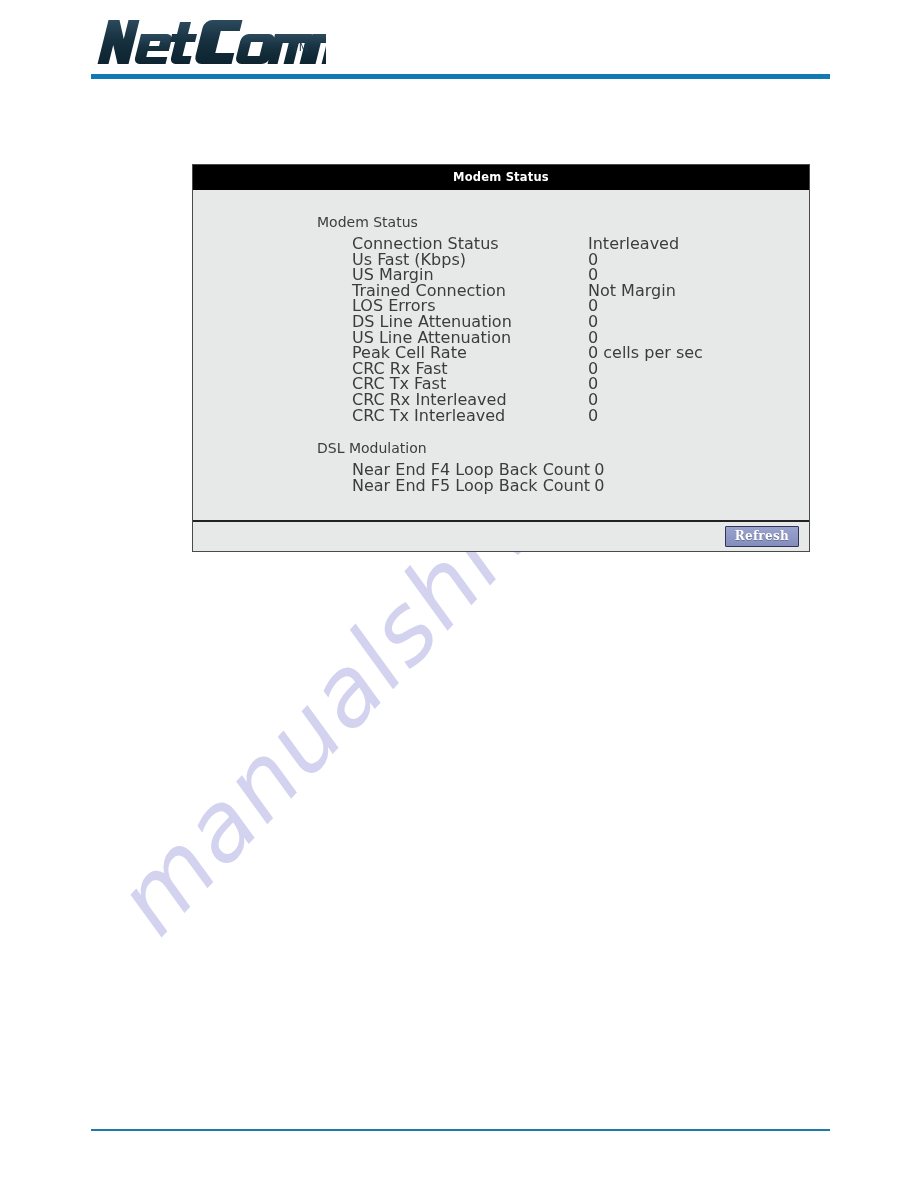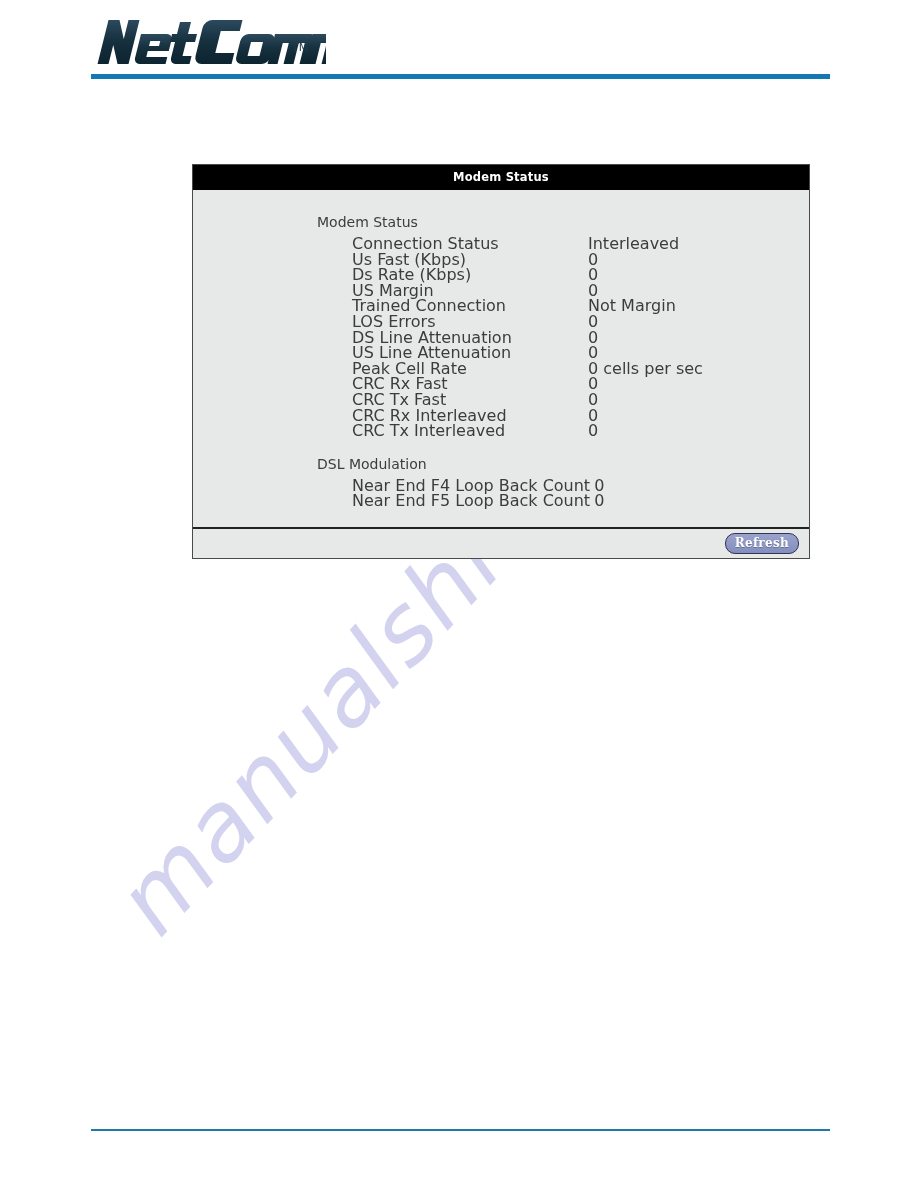--- a/index.html
+++ b/index.html
@@ -145,21 +145,21 @@
     top: 4px;
     display: inline-block;
     background: #8f99c6;
     background-image: linear-gradient(#9aa3cc, #848ebd);
     color: #ffffff;
     font-size: 12px;
     font-weight: bold;
     font-family: "DejaVu Serif", "Liberation Serif", serif;
     padding: 2px 9px 3px 9px;
     border: 1px solid #333355;
-    border-radius: 10px;
+    border-radius: 1px;
     letter-spacing: 0.3px;
     cursor: pointer;
     text-shadow: 0 1px 0 rgba(0,0,0,0.25);
   }
 
   
   .footer-rule {
     position: absolute;
     left: 91px;
     top: 1129px;
@@ -219,24 +219,20 @@
       <tbody>
         <tr>
           <td class="stat-label">Connection Status</td>
           <td class="stat-value">Interleaved</td>
         </tr>
         <tr>
           <td class="stat-label">Us Fast (Kbps)</td>
           <td class="stat-value">0</td>
         </tr>
         <tr>
-          <td class="stat-label">Ds Rate (Kbps)</td>
-          <td class="stat-value">0</td>
-        </tr>
-        <tr>
           <td class="stat-label">US Margin</td>
           <td class="stat-value">0</td>
         </tr>
         <tr>
           <td class="stat-label">Trained Connection</td>
           <td class="stat-value">Not Margin</td>
         </tr>
         <tr>
           <td class="stat-label">LOS Errors</td>
           <td class="stat-value">0</td>

